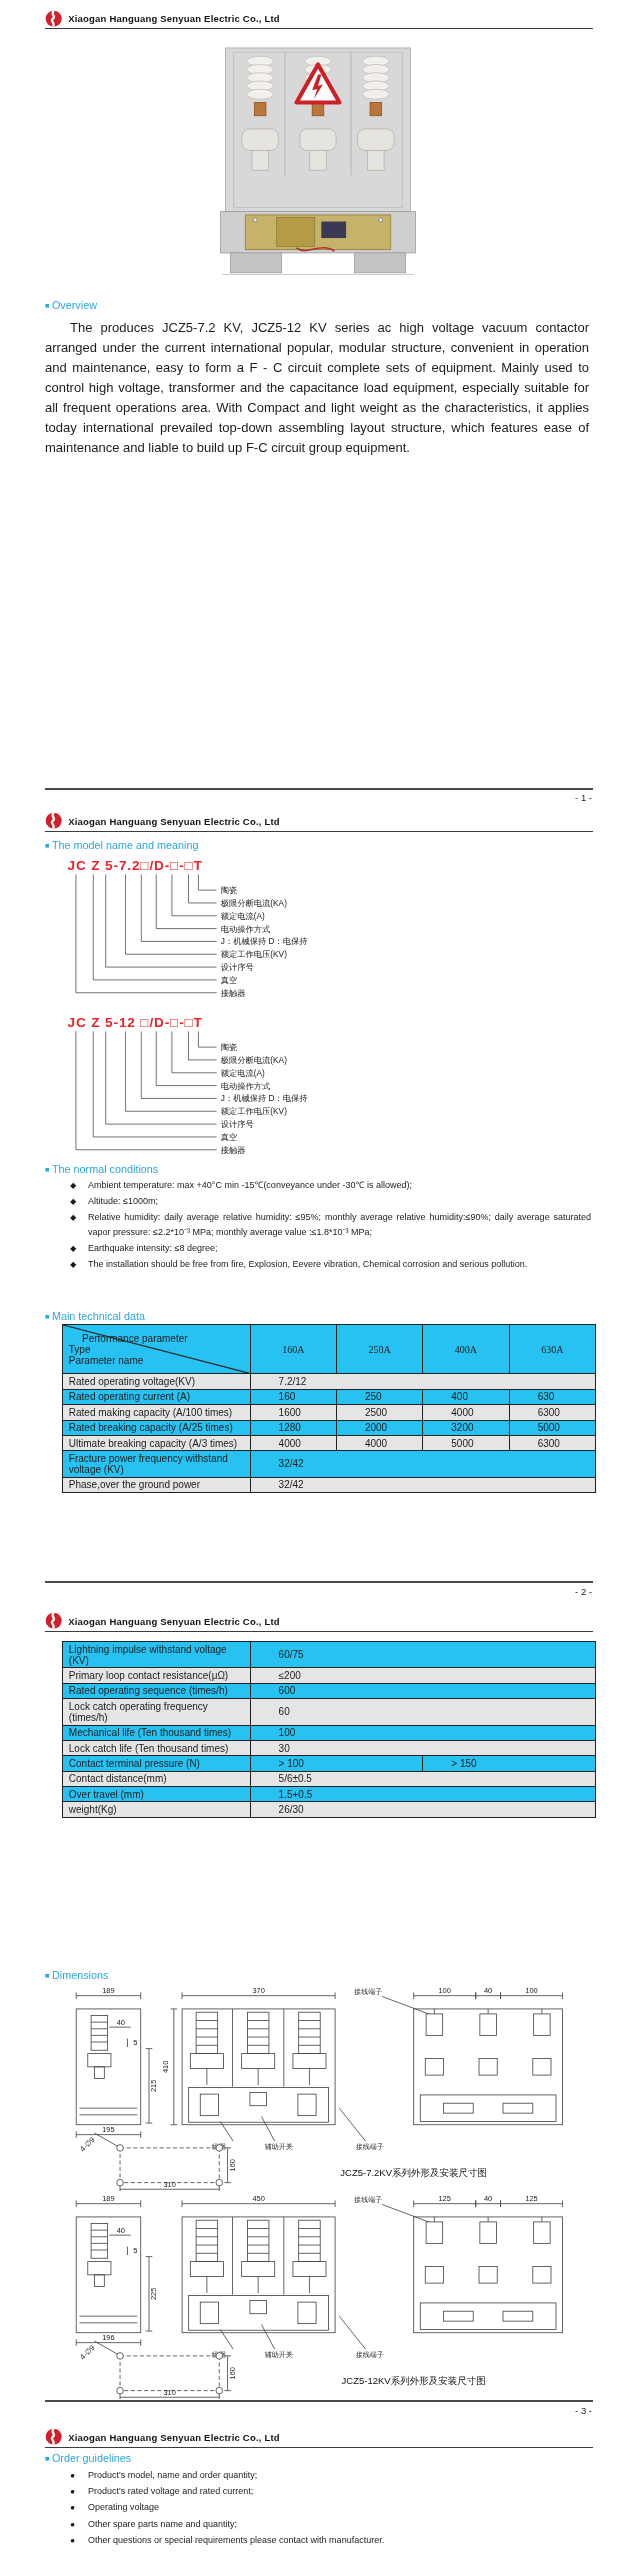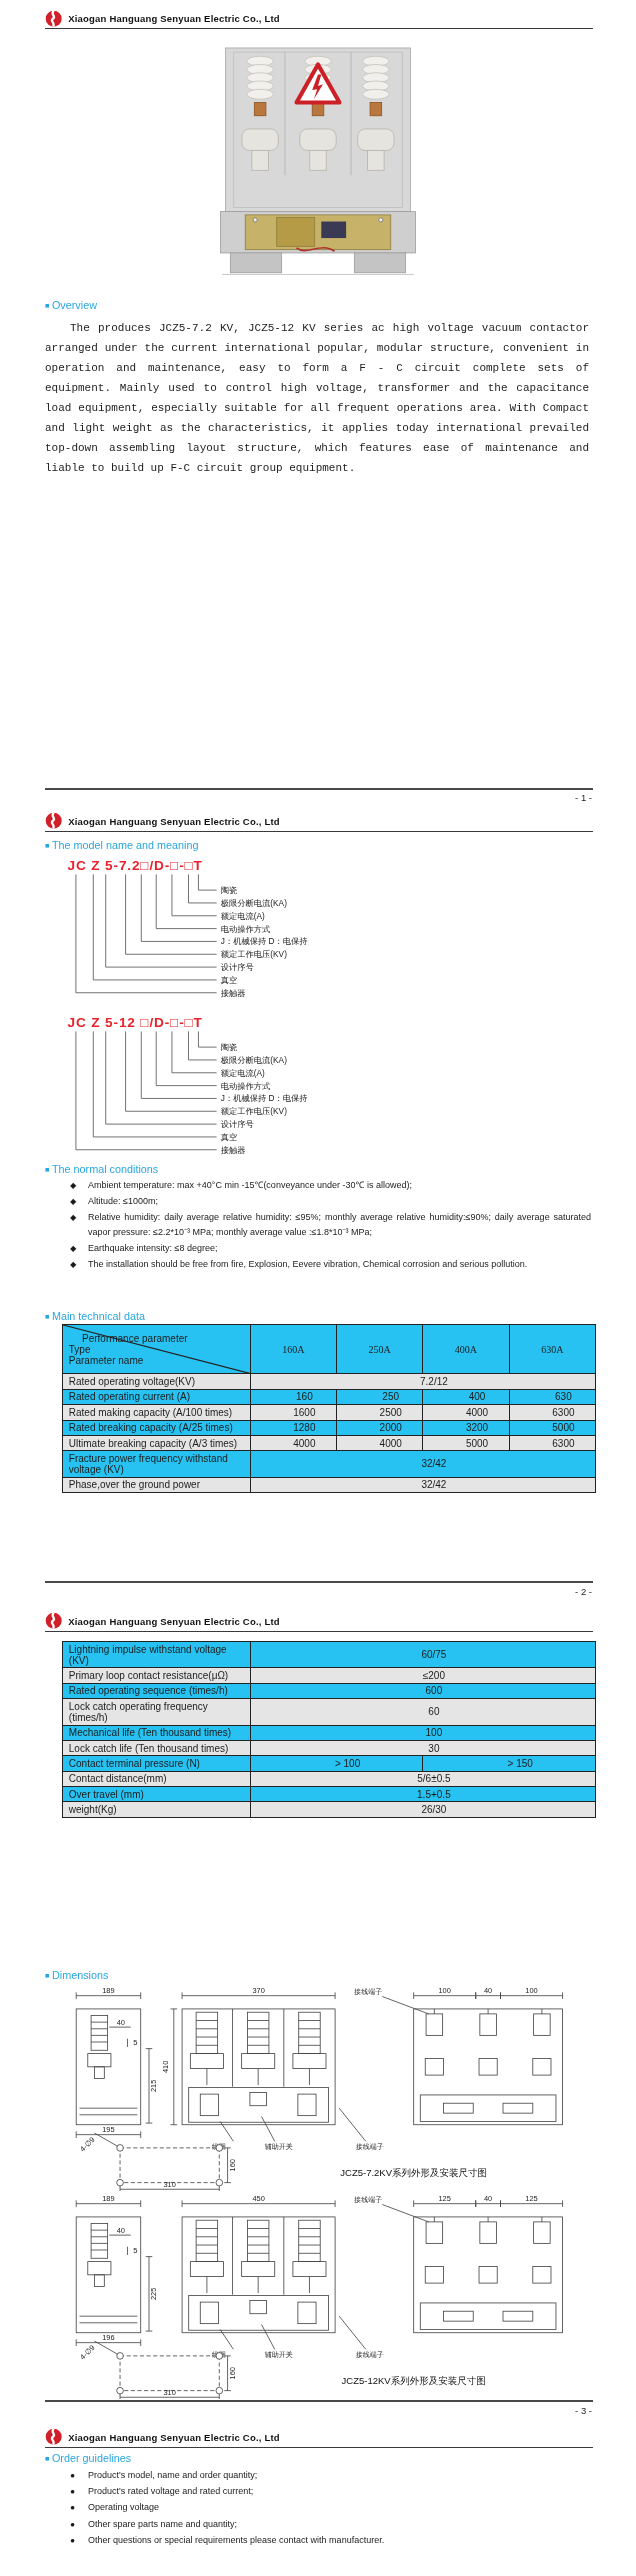--- a/index.html
+++ b/index.html
@@ -9,31 +9,31 @@
   .pageheader{position:absolute;left:45px;width:548px;height:20px;
               border-bottom:1.7px solid #3a3a3a;display:flex;align-items:center;gap:5.8px;}
   .pageheader .cname{font-weight:bold;font-size:9.5px;color:#111;letter-spacing:0.2px;}
   .logo{width:17.4px;height:17.4px;flex:0 0 auto;}
   .footline{position:absolute;left:45px;width:548px;height:0;border-top:2.5px solid #4a4a4a;}
   .pagenum{position:absolute;left:364px;width:228px;text-align:right;font-size:9.5px;color:#222;}
   
   .heading{position:absolute;left:45px;font-size:10.8px;color:#2AA7DF;}
   .heading .mk{font-size:7.4px;margin-right:2.5px;vertical-align:0.8px;}
   
-  .para{position:absolute;left:45px;width:544px;font-size:11px;line-height:20px;
-        text-align:justify;text-indent:25px;color:#1c1c1c;font-family:Liberation Mono, monospace;}
+  .para{position:absolute;left:45px;width:544px;font-size:13px;line-height:20px;
+        text-align:justify;text-indent:25px;color:#1c1c1c;}
   
   .blist{position:absolute;left:70px;width:521px;font-size:9px;}
   .b-row{display:flex;align-items:flex-start;margin-bottom:1.7px;line-height:14.5px;}
   .b-row .mk{flex:0 0 18px;font-size:8.3px;}
   .b-row .btext{flex:1;text-align:justify;}
   
   .ttable{position:absolute;left:62px;width:534px;border-collapse:collapse;font-size:10px;}
   .ttable td{border:1.3px solid #222;padding:1.7px 5.8px;vertical-align:middle;}
-  .ttable td.val{text-align:center;padding-left:28px;}
+  .ttable td.val{text-align:left;padding-left:28px;}
   .ttable td.lab{width:175px;}
   .dark{background:#27C2F1;}
   .light{background:#e5e5e5;}
   .corner{position:relative;height:45px;}
   .corner .c1{display:block;padding-left:13.2px;}
   .corner .c2{display:block;}
   .corner .c3{display:block;}
   .corner svg{position:absolute;left:0;top:0;width:100%;height:100%;}
   .colhead{text-align:center;font-family:Liberation Serif, serif;}
   

